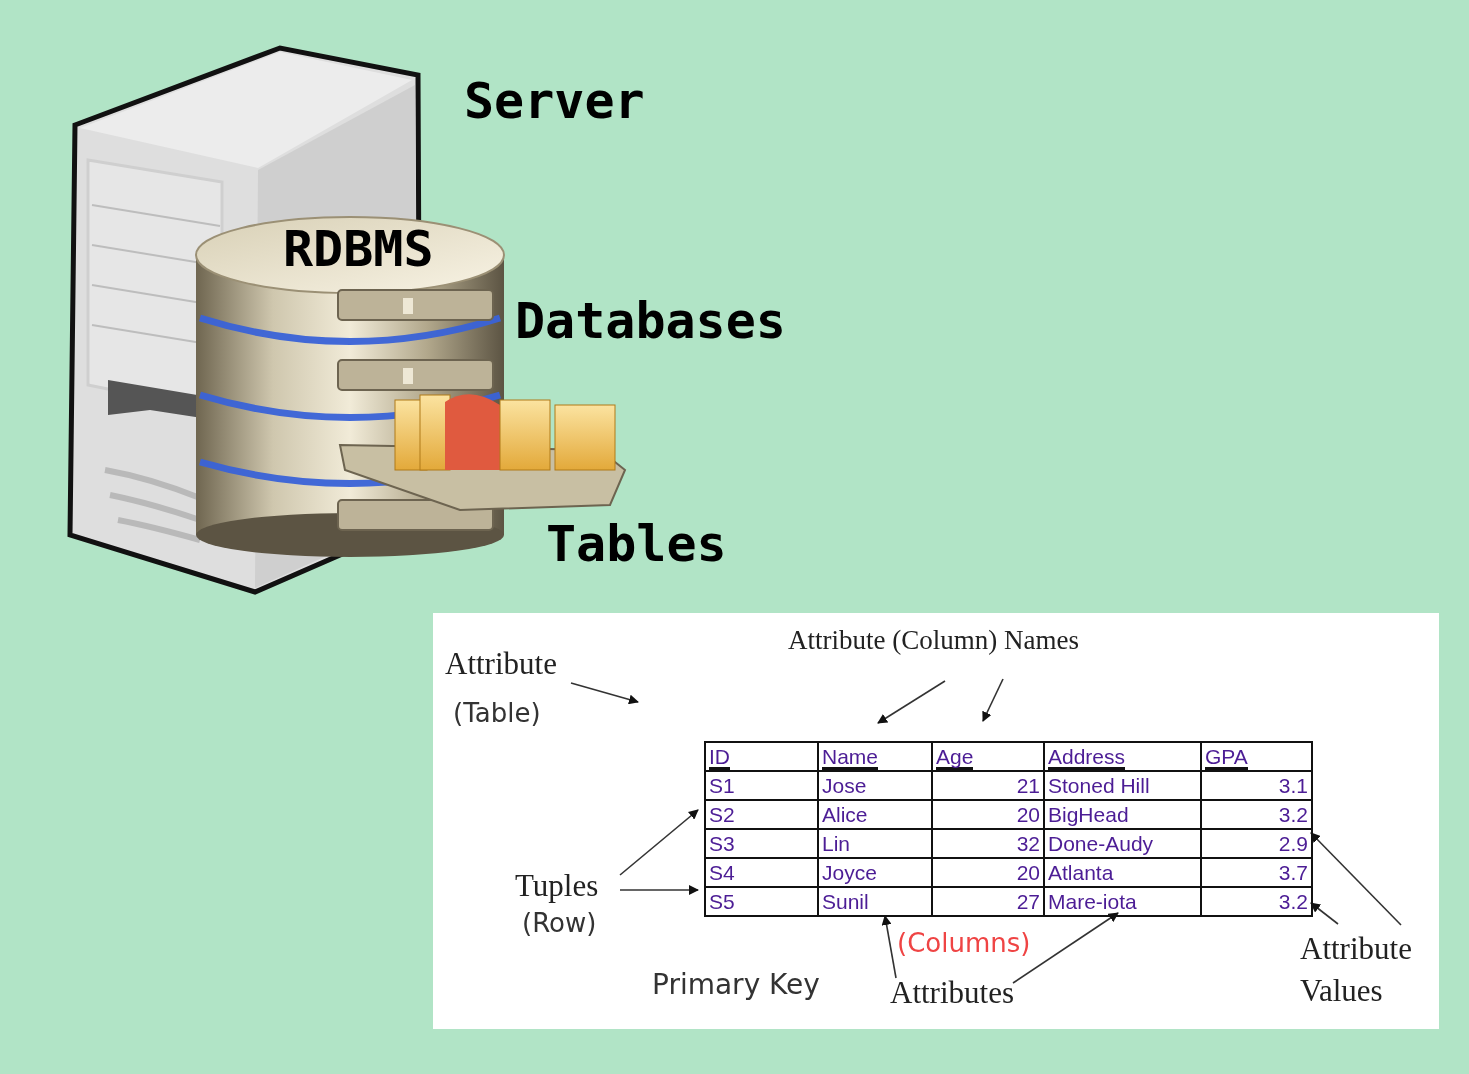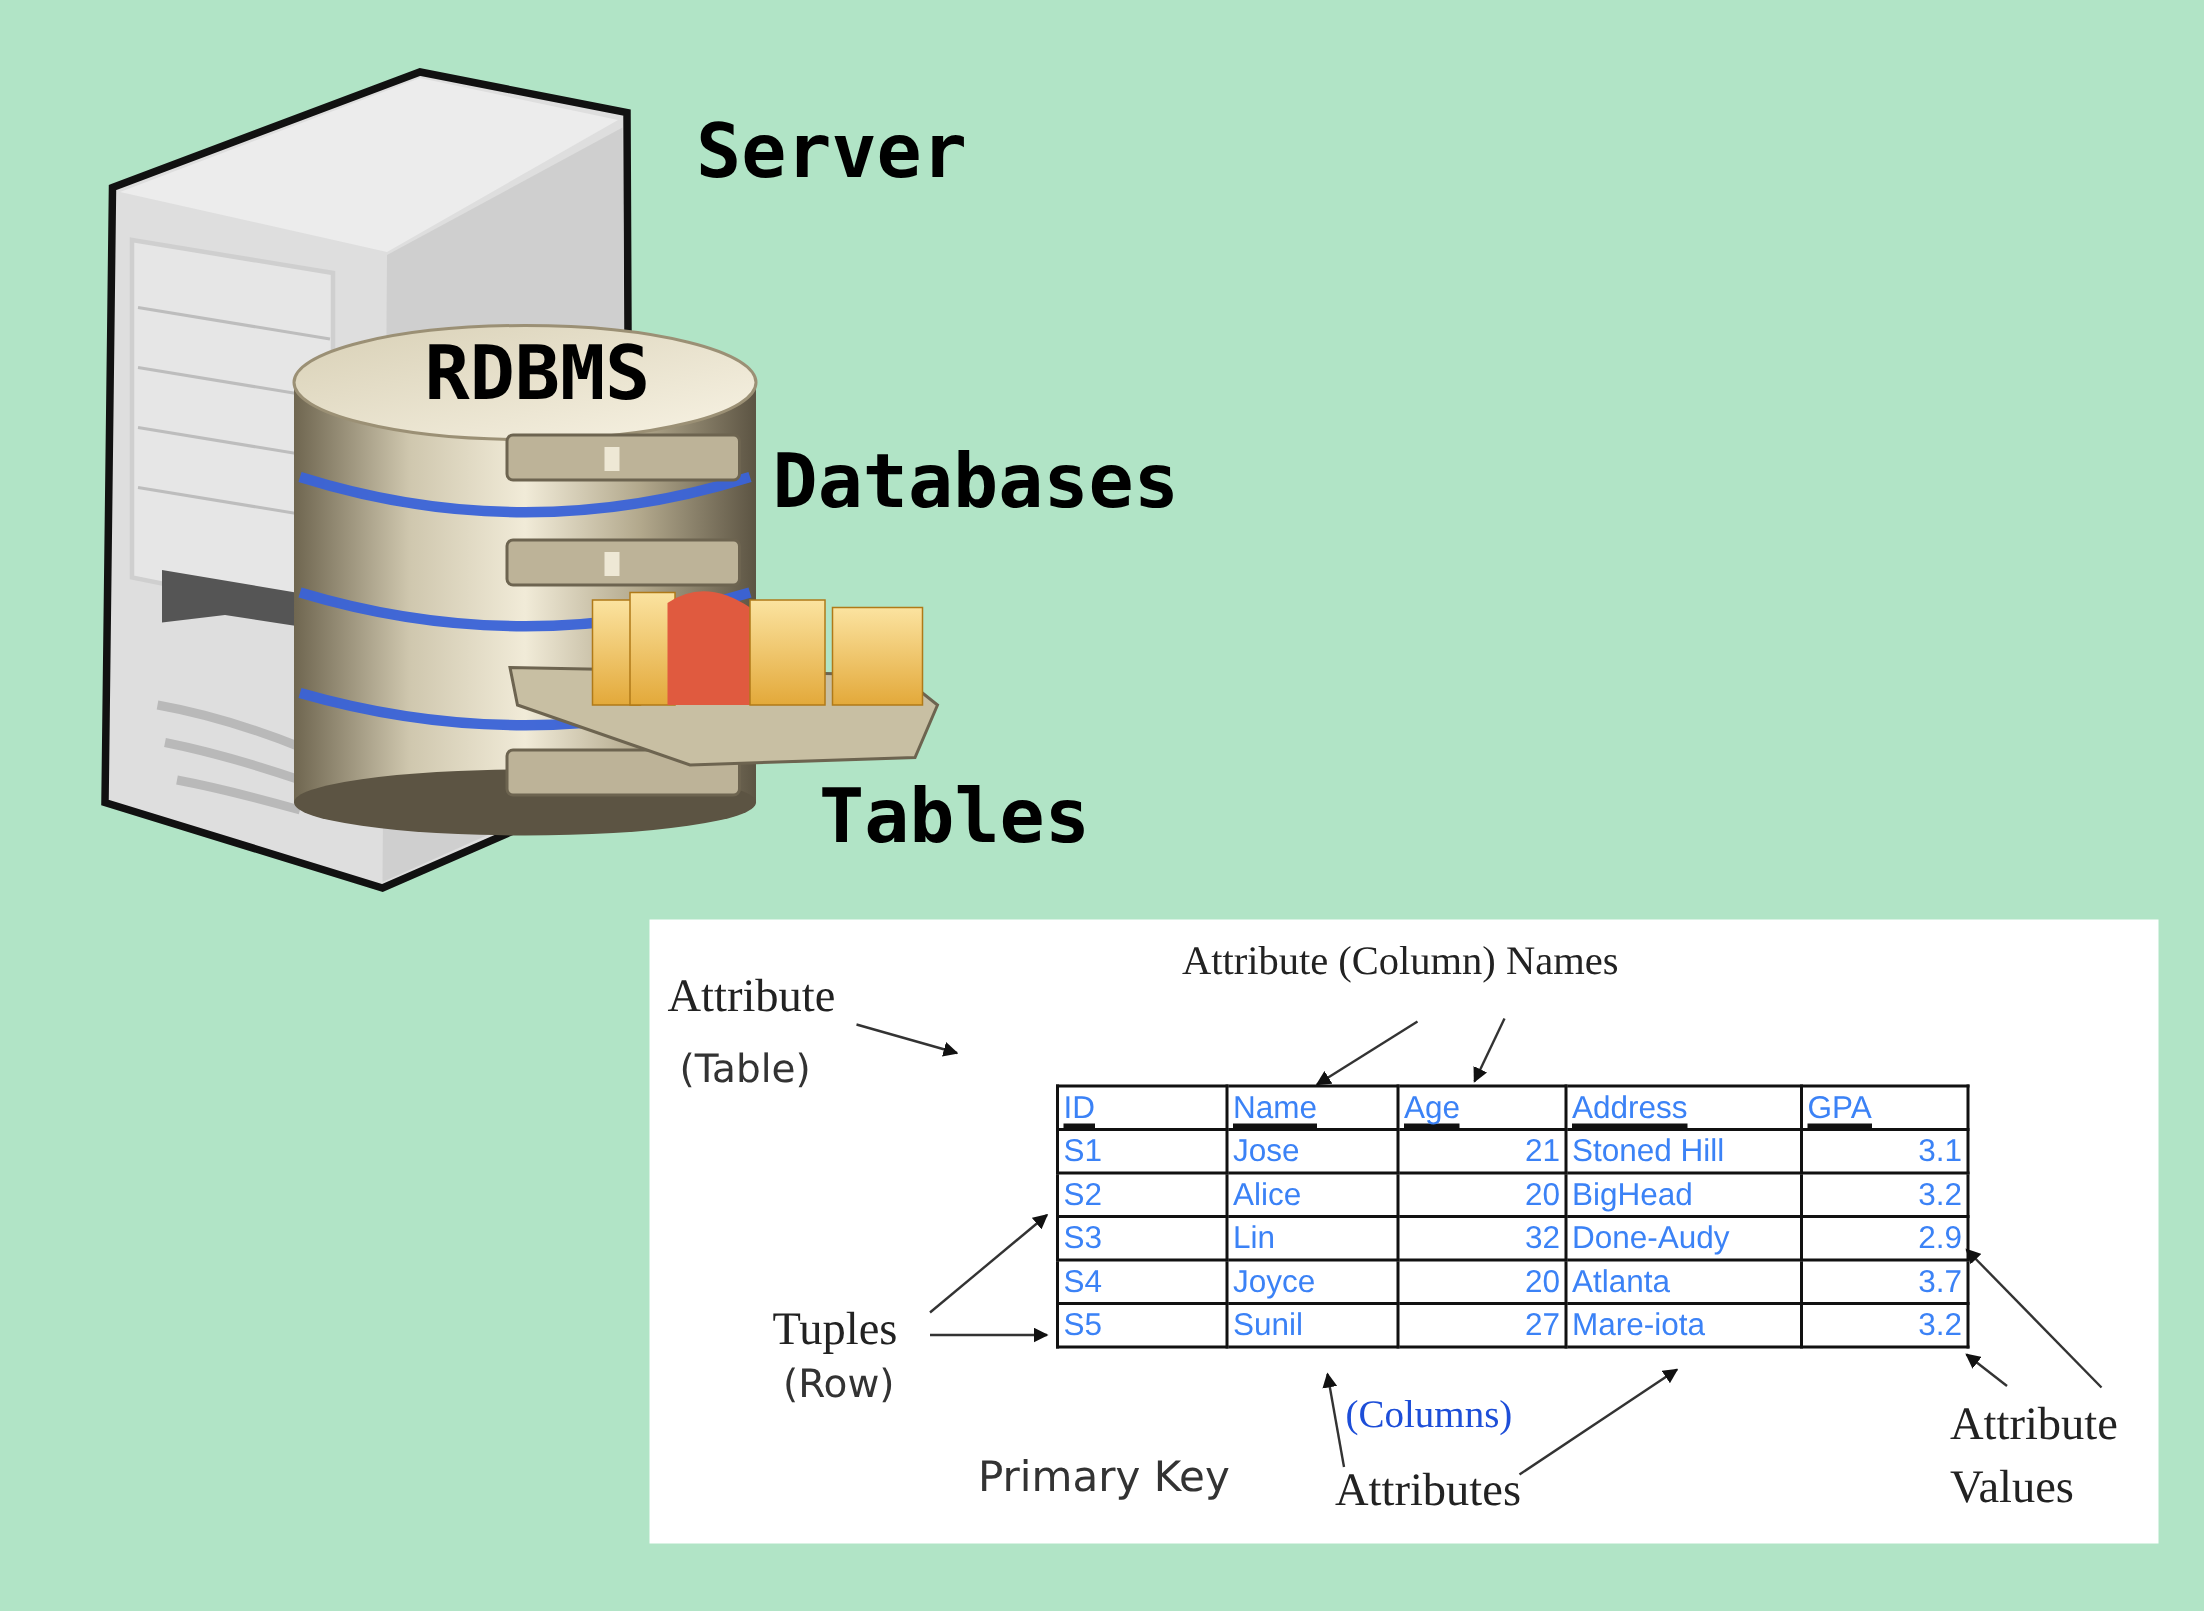--- a/index.html
+++ b/index.html
@@ -1,21 +1,21 @@
 <!DOCTYPE html>
 <html><head>
 <meta charset="utf-8">
 <style>
   html,body{margin:0;padding:0;}
   body{width:1469px;height:1074px;background:#b1e4c6;position:relative;overflow:hidden;font-family:"DejaVu Sans",sans-serif;}
   .abs{position:absolute;}
   .mono{font-family:"DejaVu Sans Mono",monospace;font-weight:bold;color:#000;font-size:50px;line-height:1.25;}
   #panel{position:absolute;left:433px;top:613px;width:1006px;height:416px;background:#fff;}
   .serif{font-family:"Liberation Serif",serif;color:#222;}
-  table.rel{position:absolute;left:271px;top:110px;border-collapse:collapse;font-family:"Liberation Sans",sans-serif;font-size:21px;color:#3b82f6;}
+  table.rel{position:absolute;left:271px;top:128px;border-collapse:collapse;font-family:"Liberation Sans",sans-serif;font-size:21px;color:#4c1d95;}
   table.rel td{border:2.5px solid #111;height:27px;padding:0 3px;line-height:27px;}
   table.rel td.num{text-align:right;}
   table.rel td.hdr span{border-bottom:3px solid #111;line-height:20px;display:inline-block;}
 </style>
 </head>
 <body>
 
 <svg class="abs" style="left:0;top:0" width="800" height="600">
   <defs>
     <linearGradient id="metal" x1="0" x2="1" y1="0" y2="0">
@@ -109,21 +109,21 @@
       <line x1="968" y1="312" x2="878" y2="220"></line>
       <line x1="905" y1="311" x2="878" y2="290"></line>
     </g>
   </svg>
 
   <div class="abs serif" style="left:355px;top:12px;font-size:27px;">Attribute (Column) Names</div>
   <div class="abs serif" style="left:12px;top:33px;font-size:31px;">Attribute</div>
   <div class="abs" style="left:20px;top:85px;font-size:26px;color:#333;">(Table)</div>
   <div class="abs serif" style="left:82px;top:255px;font-size:31px;">Tuples</div>
   <div class="abs" style="left:89px;top:295px;font-size:26px;color:#333;">(Row)</div>
-  <div class="abs" style="left:464px;top:315px;font-size:26px;color:#1d4ed8;font-family:Liberation Serif, serif;">(Columns)</div>
+  <div class="abs" style="left:464px;top:315px;font-size:26px;color:#ef4444;">(Columns)</div>
   <div class="abs" style="left:219px;top:355px;font-size:28px;color:#333;">Primary Key</div>
   <div class="abs serif" style="left:457px;top:362px;font-size:31px;">Attributes</div>
   <div class="abs serif" style="left:867px;top:315px;font-size:31px;text-align:left;line-height:42px;">
     <div>Attribute</div>
     <div>Values</div>
   </div>
 
   <table class="rel">
     <tbody>
         <tr>

